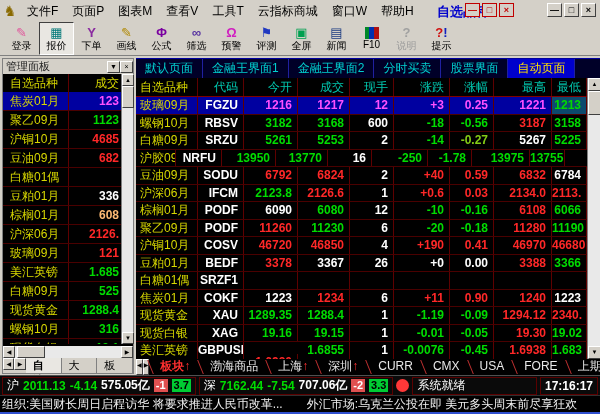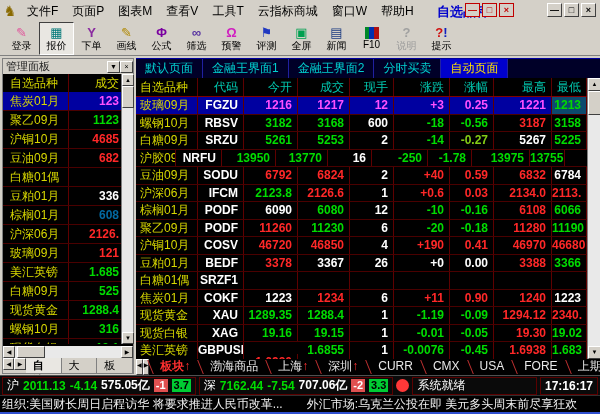--- a/index.html
+++ b/index.html
@@ -211,21 +211,21 @@
           <div class="lrow">
             <span class="c1">白糖01偶</span>
             <span class="c2" style="color: rgb(255, 255, 255);"></span>
           </div>
           <div class="lrow">
             <span class="c1">豆粕01月</span>
             <span class="c2" style="color: rgb(255, 255, 255);">336</span>
           </div>
           <div class="lrow">
             <span class="c1">棕榈01月</span>
-            <span class="c2" style="color: #0369a1;">608</span>
+            <span class="c2" style="color: #fdba74;">608</span>
           </div>
           <div class="lrow">
             <span class="c1">沪深06月</span>
             <span class="c2" style="color: rgb(255, 40, 40);">2126.</span>
           </div>
           <div class="lrow">
             <span class="c1">玻璃09月</span>
             <span class="c2" style="color: rgb(255, 40, 40);">121</span>
           </div>
           <div class="lrow">
@@ -268,20 +268,21 @@
         <span class="lp-tab">板块</span>
       </div>
   </div>
 
   <div class="main-panel">
     <div class="page-tabs" id="page-tabs">
         <span class="ptab">默认页面</span>
         <span class="ptab">金融王界面1</span>
         <span class="ptab">金融王界面2</span>
         <span class="ptab">分时买卖</span>
+        <span class="ptab">股票界面</span>
         <span class="ptab sel">自动页面</span>
       </div>
     <div class="qt-header" id="qt-header">
         <span class="qh name" style="width: 62px;">自选品种</span>
         <span class="qh" style="width: 46px;">代码</span>
         <span class="qh" style="width: 54px;">今开</span>
         <span class="qh" style="width: 52px;">成交</span>
         <span class="qh" style="width: 44px;">现手</span>
         <span class="qh" style="width: 56px;">涨跌</span>
         <span class="qh" style="width: 44px;">涨幅</span>

